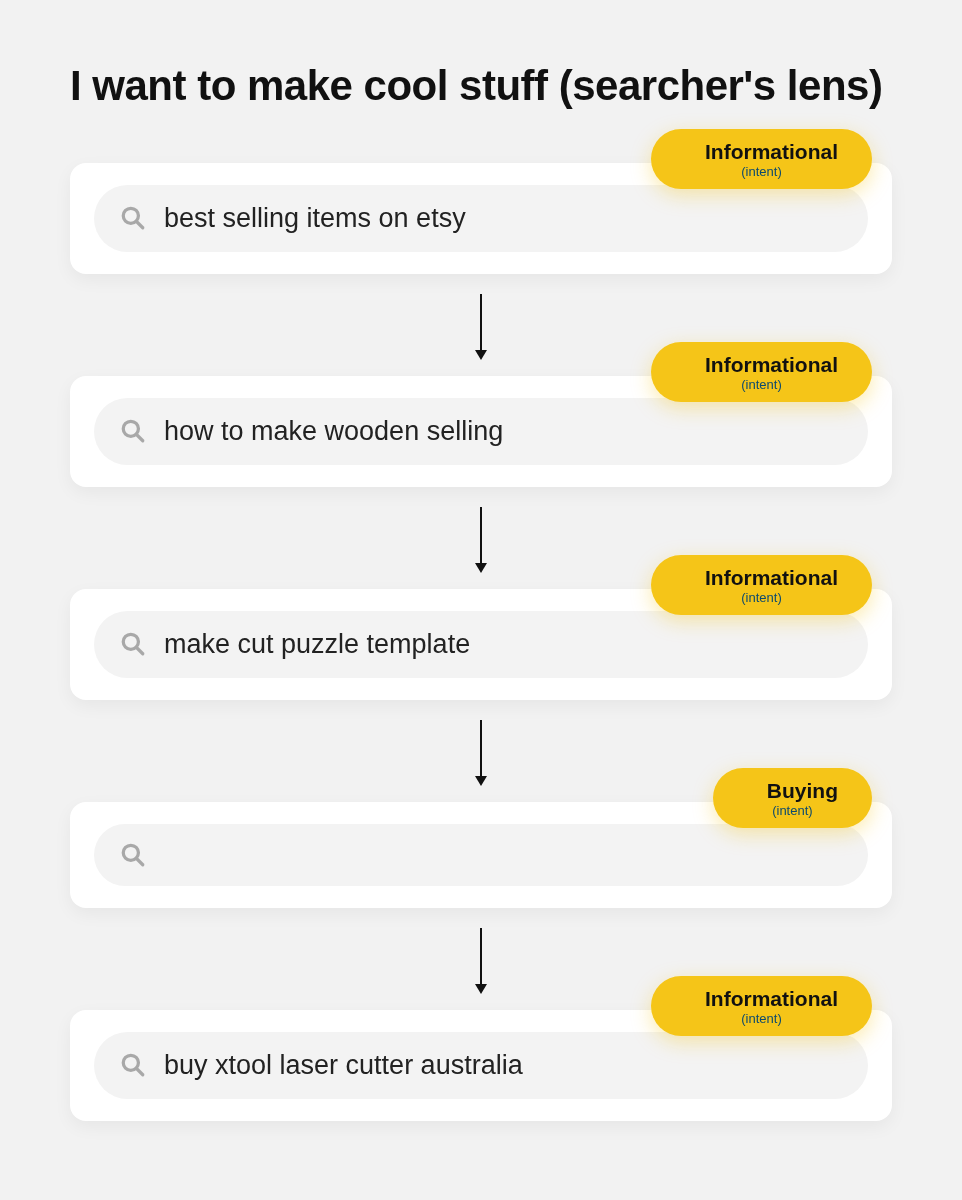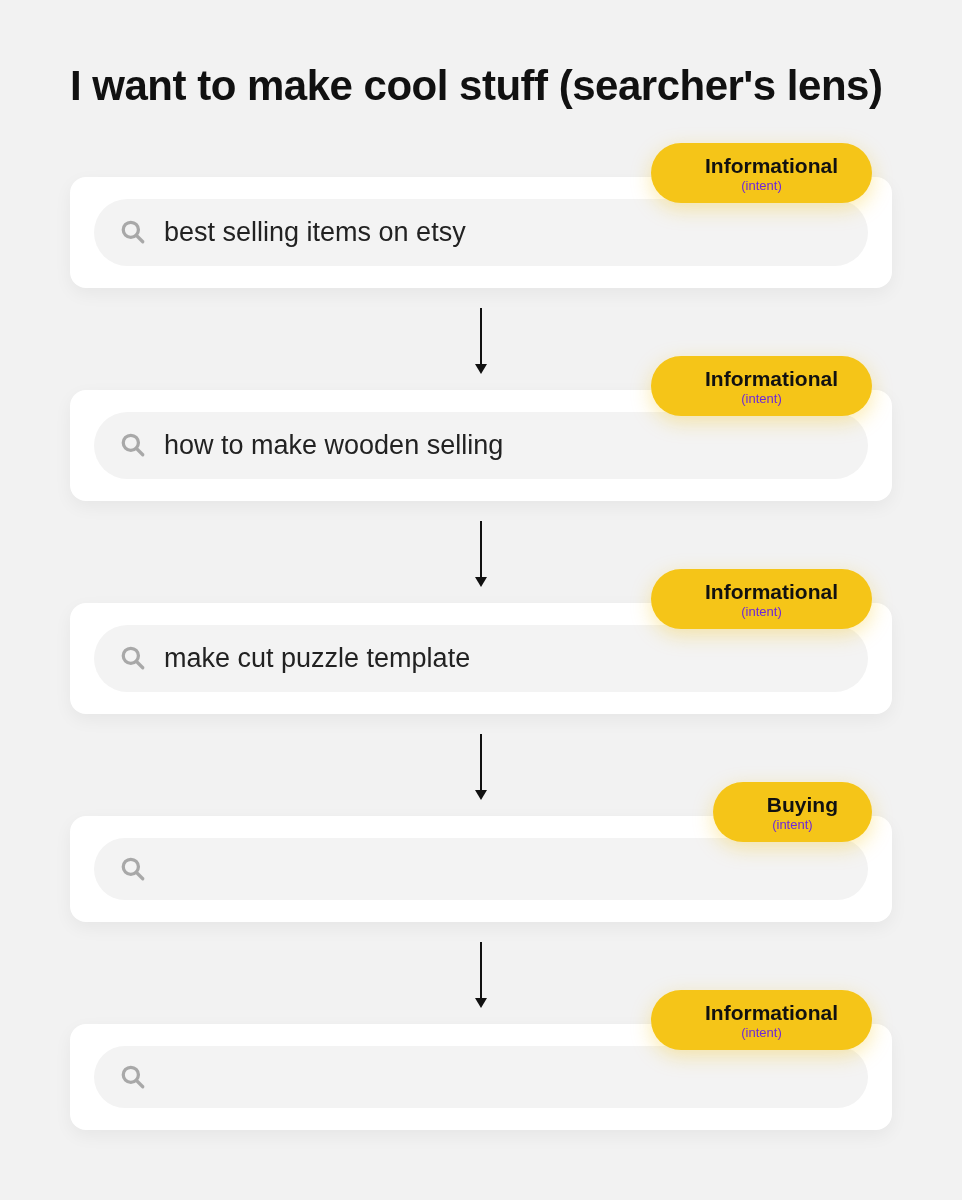--- a/index.html
+++ b/index.html
@@ -9,21 +9,21 @@
     height: 1200px;
     font-family: Arial, Helvetica, sans-serif;
     padding: 60px 70px 40px 70px;
     position: relative;
   }
   .title {
     font-size: 42px;
     font-weight: 600;
     line-height: 1.25;
     color: #111;
-    margin-bottom: 64px;
+    margin-bottom: 50px;
     letter-spacing: -0.5px;
   }
   .row {
     position: relative;
     margin-bottom: 0;
   }
   .card {
     background: #fff;
     border-radius: 16px;
     padding: 22px 24px;
@@ -62,21 +62,21 @@
   }
   .badge-title {
     font-size: 21px;
     font-weight: 700;
     color: #111;
     line-height: 1.05;
     margin-left: 20px;
   }
   .badge-sub {
     font-size: 13px;
-    color: #6d28d9;
+    color: #0c4a6e;
     line-height: 1.1;
     margin-top: 2px;
   }
   .arrow {
     display: flex;
     justify-content: center;
     padding: 18px 0 14px 0;
   }
   .arrow svg { width: 14px; height: 70px; }
 </style>
@@ -190,15 +190,16 @@
     <div class="badge-sub">(intent)</div>
   </div>
   <div class="card">
     <div class="searchbar">
       <span class="search-icon">
         <svg viewBox="0 0 24 24" fill="none" stroke-width="3" stroke-linecap="round">
             <circle cx="10" cy="10" r="7"></circle>
             <line x1="21" y1="21" x2="15" y2="15"></line>
           </svg>
       </span>
+      <span class="query">buy xtool laser cutter australia</span>
     </div>
   </div>
 </div>
 
 </body></html>

